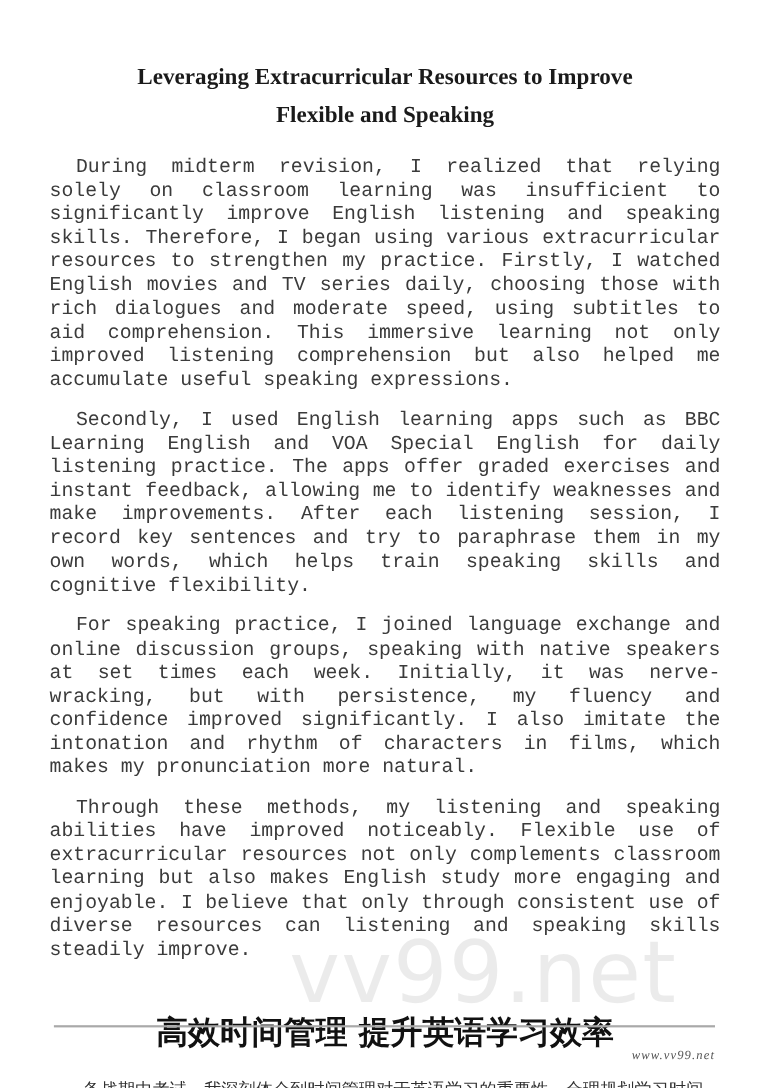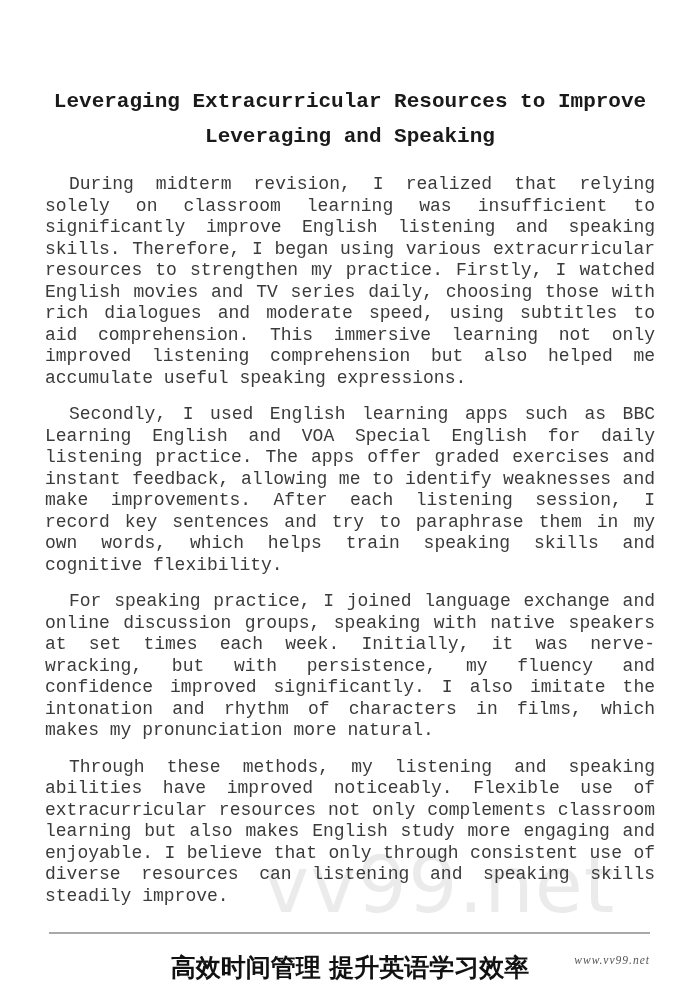--- a/index.html
+++ b/index.html
@@ -9,27 +9,27 @@
   }
   .page {
     position: relative;
     width: 700px;
     height: 989px;
     background: #ffffff;
     overflow: hidden;
     font-family: "Liberation Mono", monospace;
   }
   .doc-title {
-    margin: 84px 45px 20px 45px;
+    margin: 52px 45px 20px 45px;
     text-align: center;
     font-size: 21px;
     font-weight: 600;
     color: #1a1a1a;
     line-height: 35px;
-    font-family: Liberation Mono, monospace;
+    font-family: Liberation Serif, serif;
   }
   .title-line { display: block; }
   .body-en {
     position: relative;
     z-index: 1;
     margin: 0 45px;
   }
   .para {
     margin: 0 0 15px 0;
     font-size: 18px;
@@ -49,21 +49,21 @@
     letter-spacing: 1px;
     color: rgba(0, 0, 0, 0.08);
     white-space: nowrap;
     pointer-events: none;
   }
   .cn-heading {
     position: relative;
     z-index: 1;
     margin: 44px 45px 20px 45px;
     text-align: center;
-    font-size: 25px;
+    font-size: 29px;
     font-weight: bold;
     color: #111111;
     font-family: "DejaVu Sans", "Liberation Sans", sans-serif;
   }
   .cn-para {
     position: relative;
     z-index: 1;
     margin: 0 45px;
     font-size: 15.5px;
     line-height: 24px;
@@ -95,21 +95,21 @@
 </style>
 </head>
 <body>
 
 <div class="page">
 
   <div class="watermark">vv99.net</div>
 
   <h1 class="doc-title">
     <span class="title-line">Leveraging Extracurricular Resources to Improve</span>
-    <span class="title-line">Leveraging and Speaking</span>
+    <span class="title-line">Flexible and Speaking</span>
   </h1>
 
   <div class="body-en">
     <p class="para">During midterm revision, I realized that relying solely on classroom learning was insufficient to significantly improve English listening and speaking skills. Therefore, I began using various extracurricular resources to strengthen my practice. Firstly, I watched English movies and TV series daily, choosing those with rich dialogues and moderate speed, using subtitles to aid comprehension. This immersive learning not only improved listening comprehension but also helped me accumulate useful speaking expressions.</p>
     <p class="para">Secondly, I used English learning apps such as BBC Learning English and VOA Special English for daily listening practice. The apps offer graded exercises and instant feedback, allowing me to identify weaknesses and make improvements. After each listening session, I record key sentences and try to paraphrase them in my own words, which helps train speaking skills and cognitive flexibility.</p>
     <p class="para">For speaking practice, I joined language exchange and online discussion groups, speaking with native speakers at set times each week. Initially, it was nerve-wracking, but with persistence, my fluency and confidence improved significantly. I also imitate the intonation and rhythm of characters in films, which makes my pronunciation more natural.</p>
     <p class="para">Through these methods, my listening and speaking abilities have improved noticeably. Flexible use of extracurricular resources not only complements classroom learning but also makes English study more engaging and enjoyable. I believe that only through consistent use of diverse resources can listening and speaking skills steadily improve.</p>
   </div>
 
   <h2 class="cn-heading">高效时间管理 提升英语学习效率</h2>

